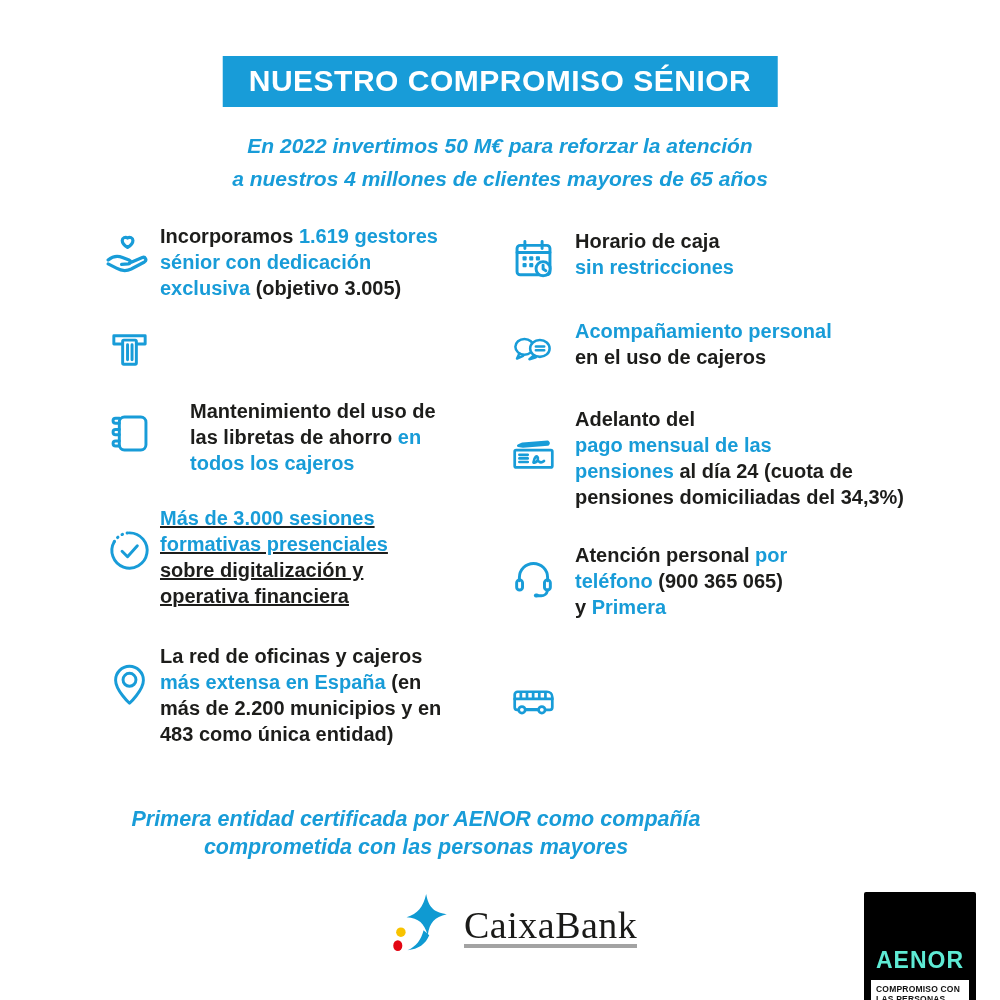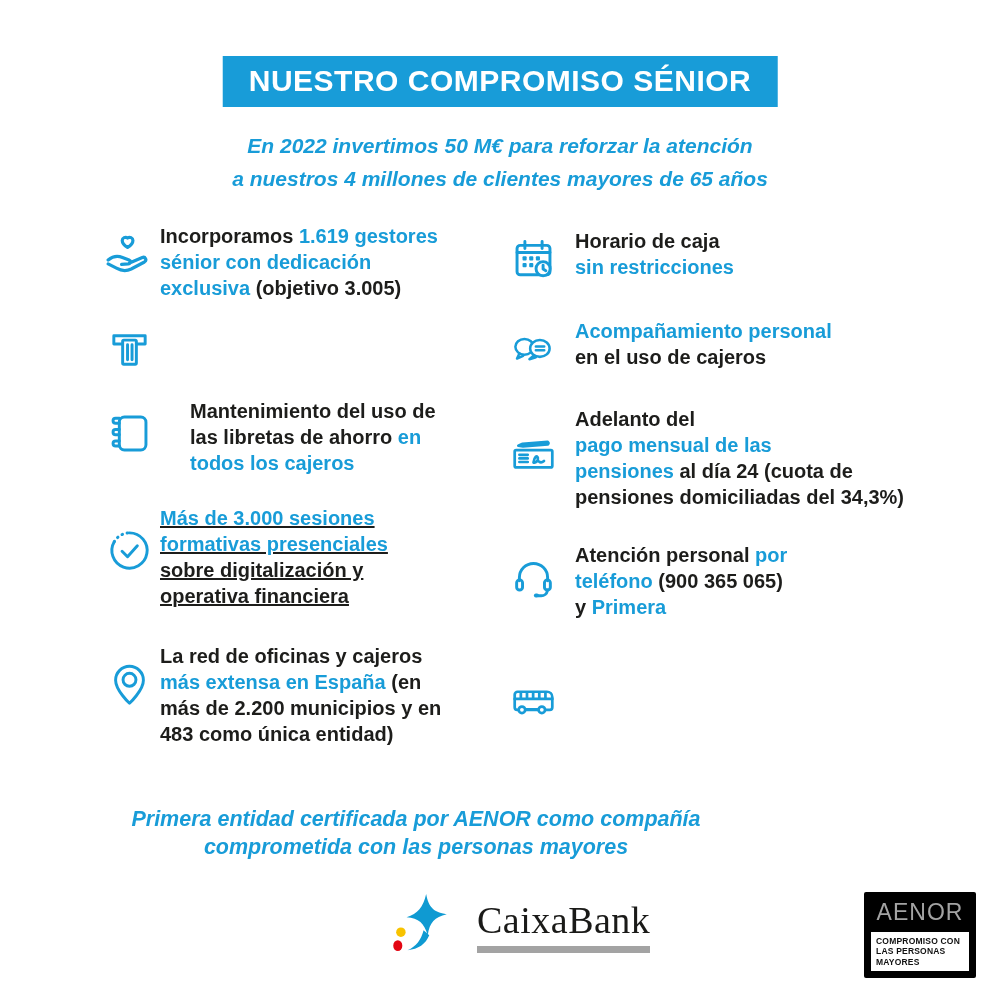--- a/index.html
+++ b/index.html
@@ -37,31 +37,30 @@
   .footer-note{
     position:absolute;top:805px;left:0;width:832px;text-align:center;
     color:var(--accent);font-size:21.5px;line-height:28px;font-weight:700;
     font-style:italic;white-space:pre-line;
   }
   .cb-logo{
     position:absolute;top:892px;left:388px;display:flex;align-items:center;gap:10px;
   }
   .cb-word{
     font-family:"Liberation Serif",serif;font-size:38px;color:#1a1a18;
-    border-bottom:7px solid #a3a3a3;padding-bottom:7px;line-height:1;
+    border-bottom:4px solid #a3a3a3;line-height:1;
     letter-spacing:.5px;
-    margin-left:13px;
   }
   .aenor{
     position:absolute;left:864px;top:892px;width:112px;background:#000000;
     border-radius:2px;padding-top:7px;
   }
   .aenor-title{
-    color:#a3a3a3;font-weight:400;font-size:23px;text-align:center;
-    letter-spacing:1px;line-height:1.2;
+    color:#5eead4;font-weight:700;font-size:23px;text-align:center;
+    letter-spacing:1px;line-height:1.2;margin-top:48px;
   }
   .aenor-sub{
     background:#ffffff;margin:5px 7px 7px;padding:4px 5px;
     font-size:8.5px;font-weight:700;line-height:1.25;color:#111111;
     white-space:pre-line;letter-spacing:.2px;
   }
 </style>
 </head>
 <body>
 

